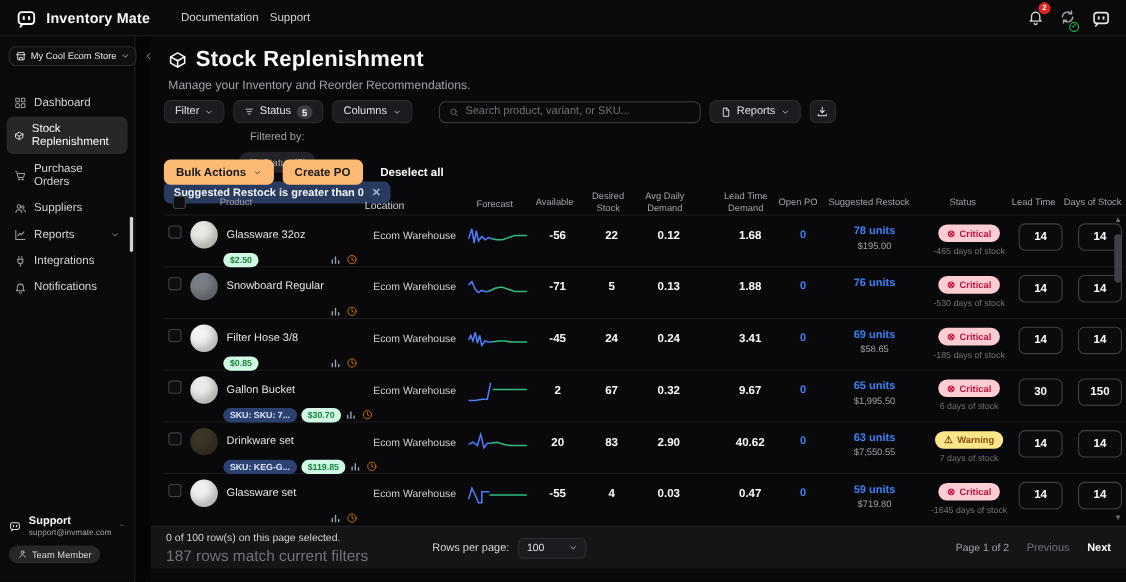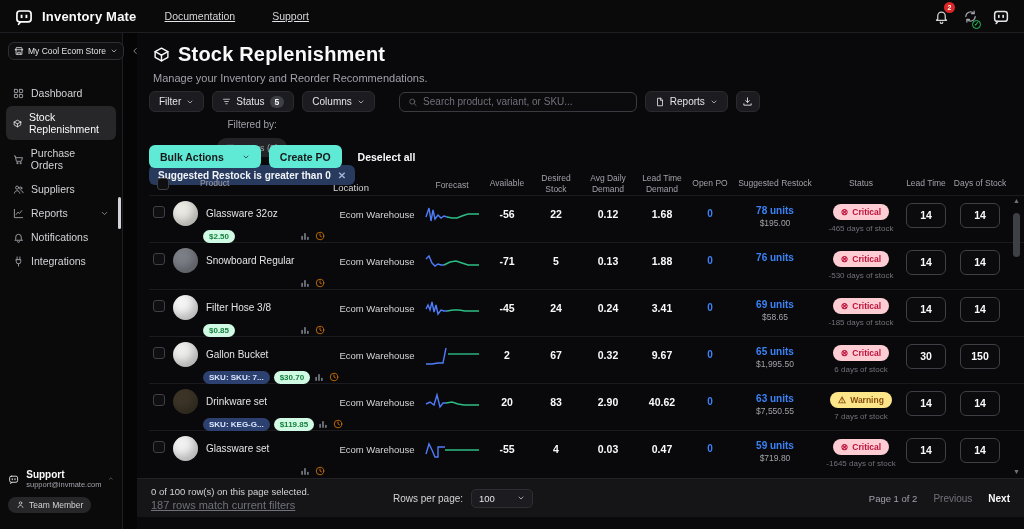--- a/index.html
+++ b/index.html
@@ -6,21 +6,21 @@
   html,body { width:1024px; height:529px; background:#050505; font-family:"Liberation Sans", sans-serif; color:#e4e4e7; overflow:hidden; }
   .app { position:relative; width:1024px; height:529px; background:#050505; }
 
   
   .ic { display:inline-block; vertical-align:middle; stroke:currentColor; fill:none; stroke-width:2; stroke-linecap:round; stroke-linejoin:round; }
 
   
   .topbar { position:absolute; top:0; left:0; width:1024px; height:33px; background:#0a0a0a; border-bottom:1px solid #1f1f23; display:flex; align-items:center; padding:0 14px; z-index:5; }
   .logo-box { width:20px; height:20px; color:#fff; margin-right:8px; }
   .brand { font-size:13px; font-weight:700; color:#fafafa; letter-spacing:.2px; margin-right:28px; }
-  .top-nav { display:flex; gap:37px;text-decoration:underline; }
+  .top-nav { display:flex; gap:10px; }
   .top-link { font-size:10.5px; color:#d4d4d8; cursor:pointer; }
   .top-right { margin-left:auto; display:flex; align-items:center; gap:14px; }
   .bell-wrap { position:relative; color:#d4d4d8; }
   .bell-badge { position:absolute; top:-5px; right:-6px; background:#dc2626; color:#fff; font-size:7px; font-weight:700; min-width:11px; height:11px; border-radius:6px; display:flex; align-items:center; justify-content:center; padding:0 2px; }
   .sync-wrap { position:relative; color:#a1a1aa; }
   .sync-check { position:absolute; right:-3px; bottom:-4px; width:9px; height:9px; background:#0a0a0a; border:1px solid #22c55e; color:#22c55e; border-radius:50%; font-size:6px; line-height:7px; text-align:center; font-weight:700; }
   .avatar-bot { color:#e4e4e7; }
 
   
   .sidebar { position:absolute; top:33px; left:0; width:123px; height:496px; background:#0a0a0a; border-right:1px solid #1f1f23; }
@@ -59,36 +59,36 @@
   .reports-btn { margin-left:8px; }
   .dl-btn { margin-left:6px; width:24px; justify-content:center; padding:0; }
 
   .filterbar { position:absolute; top:86px; left:12px; display:flex; align-items:center; gap:8px;flex-direction:column; }
   .filtered-label { font-size:10px; color:#a1a1aa; }
   .chip-dark { display:flex; align-items:center; gap:4px; background:#232327; border-radius:10px; height:19px; padding:0 9px; font-size:9px; color:#a1a1aa; cursor:pointer; }
   .chip-blue { display:flex; align-items:center; gap:7px; background:#283a5e; border-radius:6px; height:20px; padding:0 9px; font-size:10px; font-weight:600; color:#f1f5f9; cursor:pointer; }
   .chip-x { color:#9fb3d9; font-size:10px; cursor:pointer; }
 
   .actionbar { position:absolute; top:112px; left:12px; display:flex; align-items:center; gap:8px; }
-  .white-btn { display:flex; align-items:center; gap:18px; background:#5eead4; color:#18181b; border-radius:6px; height:23px; padding:0 11px; font-size:10.5px; font-weight:700; cursor:pointer; }
+  .white-btn { display:flex; align-items:center; gap:6px; background:#fdba74; color:#18181b; border-radius:6px; height:23px; padding:0 11px; font-size:10.5px; font-weight:700; cursor:pointer; }
   .deselect { margin-left:8px; font-size:10.5px; font-weight:600; color:#fafafa; cursor:pointer; }
 
   
   .table-wrap { position:absolute; top:139px; left:12px; right:0; height:306px; overflow:hidden; }
   .thead { display:flex; align-items:center; height:23px; color:#a1a1aa; font-size:8.5px; }
   .trow { display:flex; height:47px; border-top:1px solid #1b1b1f; padding-top:5px; }
   .td { flex:none; }
   .col-check { width:24px; padding-top:3px; padding-left:4px; }
   .col-product { width:160px; }
   .col-location { width:88px; font-size:9.5px; color:#d4d4d8; padding-top:8px;text-align:center; }
   .col-forecast { width:62px; display:flex; align-items:flex-start; padding-top:3px; justify-content:center; }
   .col-available { width:48px; }
   .col-desired { width:50px; }
   .col-avg { width:54px; }
-  .col-ltd { width:54px; }
+  .col-ltd { width:54px;margin-left:20px; }
   .col-openpo { width:42px; text-align:center; }
   .col-restock { width:88px; text-align:center; }
   .col-status { width:84px; text-align:center; }
   .col-lt { width:46px; text-align:center; }
   .col-dos { width:62px; text-align:center; }
   .thead .col-product { padding-left:27px; }
   .thead > div { text-align:center; line-height:1.25; }
   .thead .col-product, .thead .col-location { text-align:left; }
   .num { font-size:10.5px; font-weight:600; color:#fafafa; text-align:center; padding-top:7px; }
   .checkbox { display:inline-block; width:12px; height:12px; border:1px solid #3f3f46; border-radius:3px; background:#0f0f11; cursor:pointer; }
@@ -118,21 +118,21 @@
 
   .vscroll { position:absolute; top:25px; right:2px; bottom:2px; width:11px; display:flex; flex-direction:column; align-items:center; }
   .vs-arrow { color:#71717a; font-size:7px; line-height:8px; }
   .vs-track { flex:1; width:7px; position:relative; }
   .vs-thumb { position:absolute; top:8px; left:0; width:7px; height:44px; background:#3f3f46; border-radius:4px; }
 
   
   .footerbar { position:absolute; left:0; right:0; top:445px; height:39px; background:#151518; border-top:1px solid #222226; display:flex; align-items:center; padding:0 14px; }
   .foot-left { width:230px; }
   .foot-selected { font-size:9.5px; color:#d4d4d8; }
-  .foot-match { font-size:11px; color:#71717a; margin-top:2px;text-decoration:underline; }
+  .foot-match { font-size:14px; color:#71717a; margin-top:2px; }
   .rpp { display:flex; align-items:center; gap:8px; margin-left:12px; }
   .rpp-label { font-size:10px; color:#d4d4d8; }
   .rpp-select { display:flex; align-items:center; gap:22px; background:#1c1c20; border:1px solid #2e2e33; border-radius:5px; height:19px; padding:0 7px; font-size:9.5px; color:#e4e4e7; cursor:pointer; }
   .foot-right { margin-left:auto; display:flex; align-items:center; gap:16px; }
   .page-info { font-size:9.5px; color:#a1a1aa; }
   .pg-prev { font-size:10px; color:#71717a; cursor:default; }
   .pg-next { font-size:10px; color:#fafafa; font-weight:700; cursor:pointer; }
 </style>
 </head>
 <body>
@@ -305,29 +305,29 @@
         <svg class="ic" width="11" height="11">
             <use href="#i-chart"></use>
           </svg>
         <span>Reports</span>
         <svg class="ic nav-caret" width="9" height="9">
             <use href="#i-chev-down"></use>
           </svg>
       </div>
       <div class="nav-item">
         <svg class="ic" width="11" height="11">
-            <use href="#i-bell"></use>
-          </svg>
-        <span>Notifications</span>
+            <use href="#i-plug"></use>
+          </svg>
+        <span>Integrations</span>
       </div>
       <div class="nav-item">
         <svg class="ic" width="11" height="11">
-            <use href="#i-plug"></use>
-          </svg>
-        <span>Integrations</span>
+            <use href="#i-bell"></use>
+          </svg>
+        <span>Notifications</span>
       </div>
     </div>
     <div class="side-scroll"></div>
     <div class="support-block">
       <div class="support-row">
         <svg class="ic" width="18" height="18" style="color:#e4e4e7">
             <use href="#i-robot"></use>
           </svg>
         <div class="support-texts">
           <div class="support-title">Support</div>

